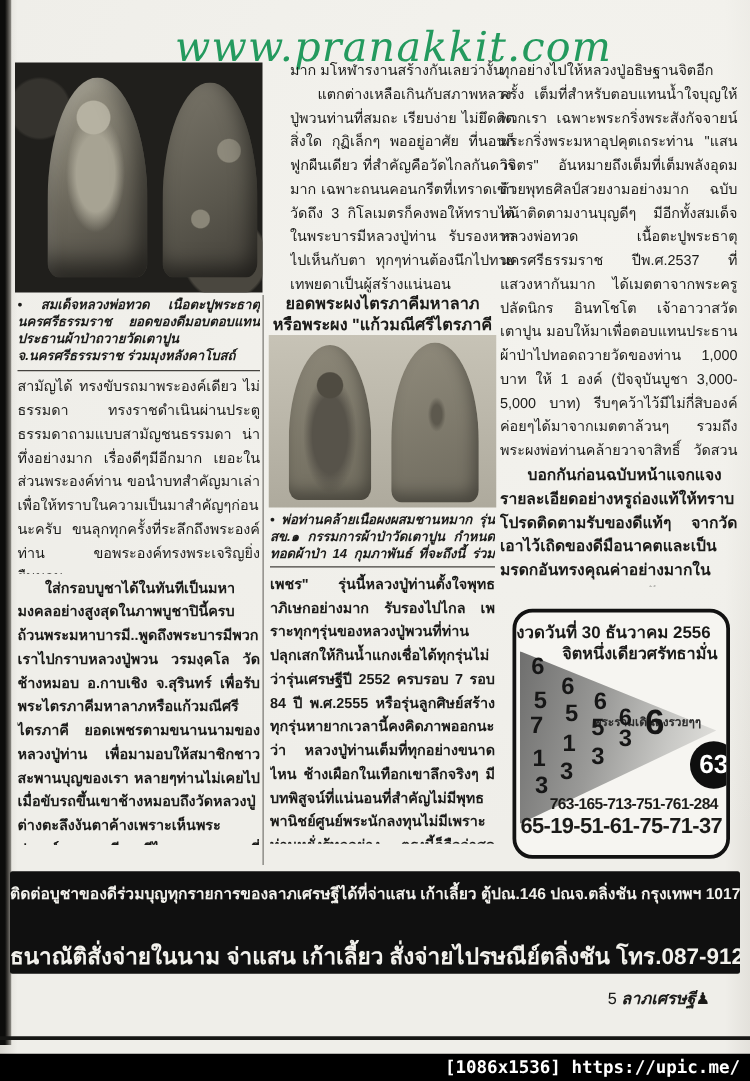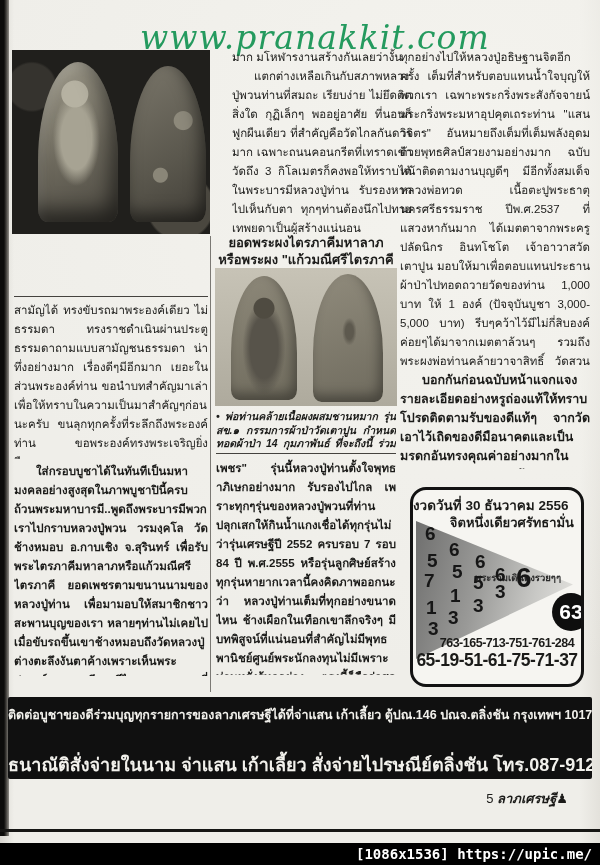--- a/index.html
+++ b/index.html
@@ -86,20 +86,21 @@
 
   <div class="scan-edge"></div>
 
   <div class="url-header" style="color:#249a5e;font-style:italic;">www.pranakkit.com</div>
 
   <div class="photo1">
     <div class="amulet am-front"></div>
     <div class="amulet am-back"></div>
   </div>
 
+  <div class="tblock caption" style="left:14px;top:238px;width:194px;height:56px;">• สมเด็จหลวงพ่อทวด เนื้อตะปูพระธาตุนครศรีธรรมราช ยอดของดีมอบตอบแทนประธานผ้าป่าถวายวัดเตาปูน จ.นครศรีธรรมราช ร่วมมุงหลังคาโบสถ์</div>
   <div class="rule-h" style="left:14px;top:296px;width:194px;"></div>
   <div class="tblock body-text" style="left:14px;top:301px;width:194px;height:158px;">สามัญได้ ทรงขับรถมาพระองค์เดียว ไม่ธรรมดา ทรงราชดำเนินผ่านประตูธรรมดาถามแบบสามัญชนธรรมดา น่าทึ่งอย่างมาก เรื่องดีๆมีอีกมาก เยอะในส่วนพระองค์ท่าน ขอนำบทสำคัญมาเล่าเพื่อให้ทราบในความเป็นมาสำคัญๆก่อนนะครับ ขนลุกทุกครั้งที่ระลึกถึงพระองค์ท่าน ขอพระองค์ทรงพระเจริญยิ่งยืนนาน</div>
   <div class="tblock body-text bold" style="left:14px;top:462px;width:194px;height:214px;text-indent:22px;">ใส่กรอบบูชาได้ในทันทีเป็นมหามงคลอย่างสูงสุดในภาพบูชาปินี้ครบถ้วนพระมหาบารมี..พูดถึงพระบารมีพวกเราไปกราบหลวงปู่พวน วรมงฺคโล วัดช้างหมอบ อ.กาบเชิง จ.สุรินทร์ เพื่อรับพระไตรภาคีมหาลาภหรือแก้วมณีศรีไตรภาคี ยอดเพชรตามขนานนามของหลวงปู่ท่าน เพื่อมามอบให้สมาชิกชาวสะพานบุญของเรา หลายๆท่านไม่เคยไป เมื่อขับรถขึ้นเขาช้างหมอบถึงวัดหลวงปู่ ต่างตะลึงงันตาค้างเพราะเห็นพระปรางค์กุญชรมณี ศรีไตรยอดเพชร ที่กำลังก่อสร้างอยู่ เด่นสง่าสวยงามใหญ่โตอย่าง</div>
 
   <div class="divider-v"></div>
 
   <div class="tblock body-text" style="left:232px;top:48px;width:180px;height:186px;">
     <p>มาก มโหฬารงานสร้างกันเลยว่างั้น</p>
     <p class="indent">แตกต่างเหลือเกินกับสภาพหลวงปู่พวนท่านที่สมถะ เรียบง่าย ไม่ยึดติดสิ่งใด กุฏิเล็กๆ พออยู่อาศัย ที่นอนก็ฟูกผืนเดียว ที่สำคัญคือวัดไกลกันดารมาก เฉพาะถนนคอนกรีตที่เทราดเข้าวัดถึง 3 กิโลเมตรก็คงพอให้ทราบได้ในพระบารมีหลวงปู่ท่าน รับรองหากไปเห็นกับตา ทุกๆท่านต้องนึกไปทวยเทพยดาเป็นผู้สร้างแน่นอน</p>
   </div>

